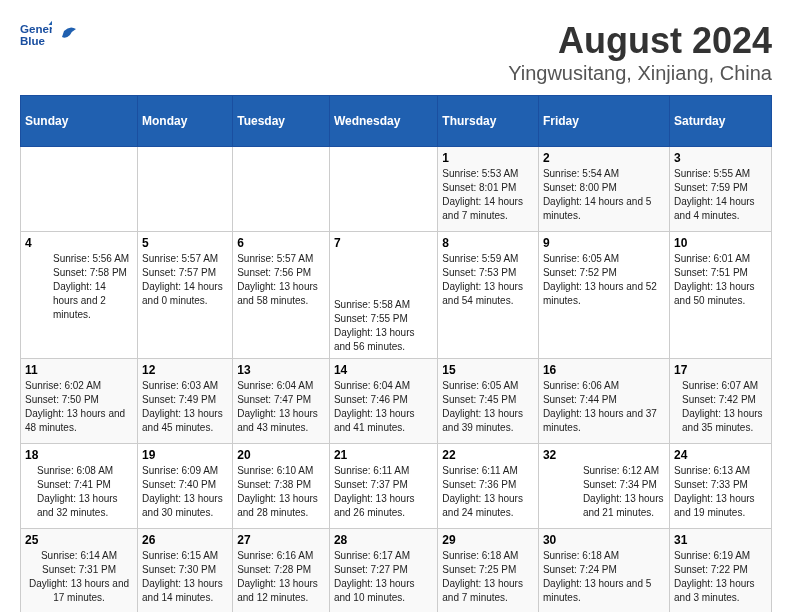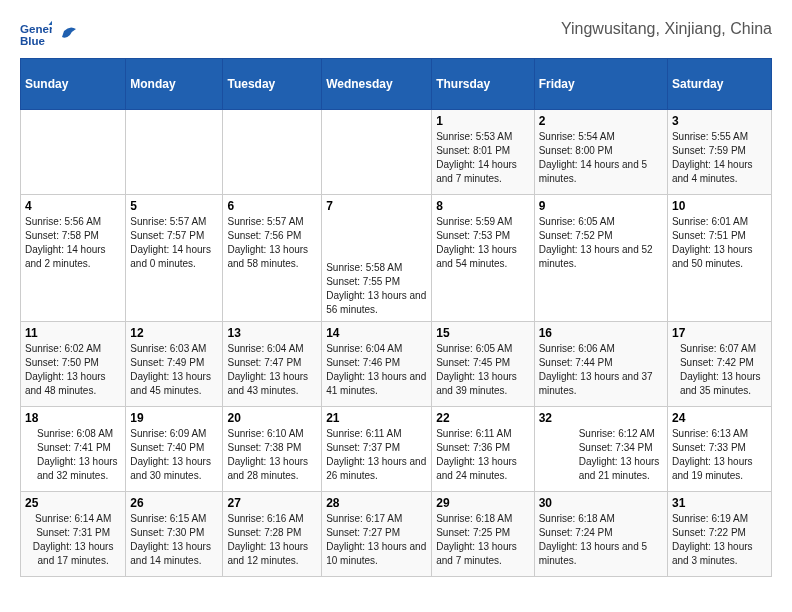--- a/index.html
+++ b/index.html
@@ -27,21 +27,21 @@
     }
     .title-section {
       text-align: right;
     }
     .main-title {
       font-size: 36px;
       font-weight: bold;
       color: #333;
     }
     .subtitle {
-      font-size: 16px;
+      font-size: 20px;
       color: #555;
     }
     table {
       width: 100%;
       border-collapse: collapse;
       font-size: 10.5px;
     }
     thead tr th {
       background-color: #2060b0;
       color: #fff;
@@ -87,20 +87,21 @@
     <svg class="logo-icon" viewBox="0 0 36 30" xmlns="http://www.w3.org/2000/svg">
       <text x="0" y="14" font-size="13" font-weight="bold" fill="#1a4fa0" font-family="Arial">General</text>
       <text x="0" y="27" font-size="13" font-weight="bold" fill="#1a4fa0" font-family="Arial">Blue</text>
       <polygon points="32,5 40,5 36,0" fill="#2060b0"></polygon>
     </svg>
     <svg width="22" height="22" viewBox="0 0 22 22">
       <path d="M8,8 Q14,2 20,6 Q16,8 14,12 Q10,16 6,14 Z" fill="#2060b0"></path>
     </svg>
   </div>
   <div class="title-section">
+    <div class="main-title">August 2024</div>
     <div class="subtitle">Yingwusitang, Xinjiang, China</div>
   </div>
 </div>
 
 <table>
   <thead>
     <tr>
     <th>Sunday</th>
         <th>Monday</th>
         <th>Tuesday</th>
@@ -131,21 +132,21 @@
         <td>
           <div class="day-number">3</div>
           <div class="day-info" style="white-space: pre-line;">Sunrise: 5:55 AM
 Sunset: 7:59 PM
 Daylight: 14 hours and 4 minutes.</div>
         </td>
       </tr>
       <tr>
         <td>
           <div class="day-number">4</div>
-          <div class="day-info" style="white-space: pre-line;">Sunrise: 5:56 AM
+          <div class="day-info" style="white-space: pre-line; margin-left: 28px;">Sunrise: 5:56 AM
 Sunset: 7:58 PM
 Daylight: 14 hours and 2 minutes.</div>
         </td>
         <td>
           <div class="day-number">5</div>
           <div class="day-info" style="white-space: pre-line;">Sunrise: 5:57 AM
 Sunset: 7:57 PM
 Daylight: 14 hours and 0 minutes.</div>
         </td>
         <td>

